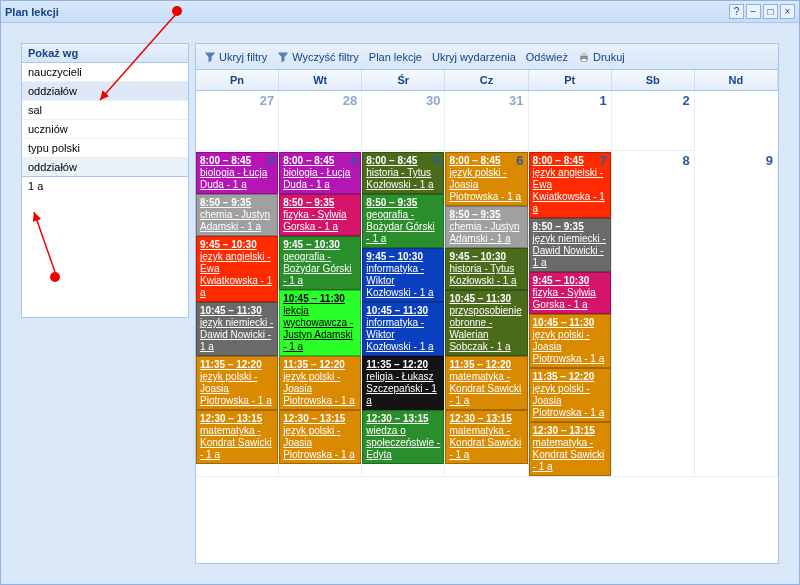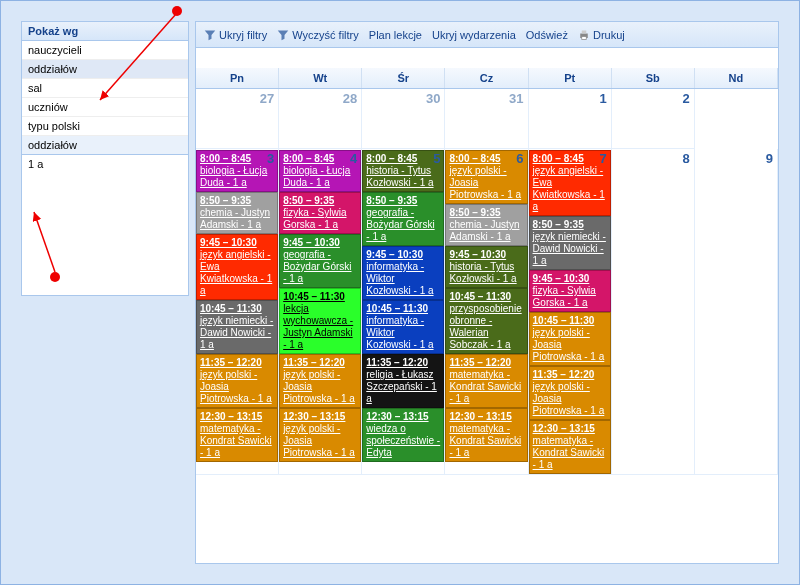--- a/index.html
+++ b/index.html
@@ -16,36 +16,45 @@
 .list { max-height: 120px; overflow-y: scroll; }
 .list-item { padding: 3px 6px; border-bottom: 1px solid #eee; cursor: pointer; }
 .list-item.sel { background: #dfe8f6; }
 .sub-header { background: #e9f1fb; padding: 3px 6px; border-bottom: 1px solid #a9c7ec; }
 .sub-body { height: 140px; padding: 3px 6px; border-radius: 27px; }
 .main { flex: 1; display: flex; flex-direction: column; border: 1px solid #a9c7ec; background: #fff; overflow: hidden; }
 .toolbar { height: 26px; background: linear-gradient(#e9f1fb,#d6e6f9); display: flex; align-items: center; gap: 10px; padding: 0 8px; border-bottom: 1px solid #a9c7ec; }
 .tb-item { color: #15428b; cursor: pointer; display: flex; align-items: center; gap: 3px; }
 .tb-icon { width: 12px; height: 12px; display: inline-block; }
 .calendar { flex: 1; overflow: auto; }
-.cal-header { display: grid; grid-template-columns: repeat(7, 1fr); background: linear-gradient(#f5f9fe,#e3eefb); border-bottom: 1px solid #a9c7ec; position: sticky; top: 0; margin-top: 20px; }
+.cal-header { display: grid; grid-template-columns: repeat(7, 1fr); background: linear-gradient(#f5f9fe,#e3eefb); border-bottom: 1px solid #a9c7ec; position: sticky; top: 0; }
 .cal-header div { text-align: center; padding: 4px 0; color: #15428b; font-weight: bold; border-right: 1px solid #d0e0f3; }
 .week { display: grid; grid-template-columns: repeat(7, 1fr); }
 .day { border-right: 1px solid #e3eefb; border-bottom: 1px solid #e3eefb; min-height: 60px; position: relative; }
 .daynum { position: absolute; top: 2px; right: 4px; color: #8fa8c8; font-size: 13px; font-weight: bold; }
 .daynum.strong { color: #2a5aa0; }
 .lessons { display: flex; flex-direction: column; padding-top: 1px; }
 .lesson { margin: 0; padding: 2px 3px; color: #fff; font-size: 10px; line-height: 12px; border: 1px solid rgba(0,0,0,0.25); overflow: hidden; text-decoration: underline; }
 .lesson .time { font-weight: bold; }
 .annot-dot { position: absolute; width: 10px; height: 10px; background: #e00; border-radius: 50%; }
 .annot-arrow { position: absolute; pointer-events: none; }
 </style>
 </head>
 <body>
 
 <div class="window">
+  <div class="titlebar">
+    <span class="title">Plan lekcji</span>
+    <div class="btns">
+      <div class="btn">?</div>
+      <div class="btn">−</div>
+      <div class="btn">□</div>
+      <div class="btn">×</div>
+    </div>
+  </div>
   <div class="body">
     <div class="sidebar">
       <div class="panel">
         <div class="panel-header">Pokaż wg</div>
         <div class="list" id="filter-list">
             <div class="list-item">nauczycieli</div>
             <div class="list-item sel">oddziałów</div>
             <div class="list-item">sal</div>
             <div class="list-item">uczniów</div>
             <div class="list-item">typu polski</div>

